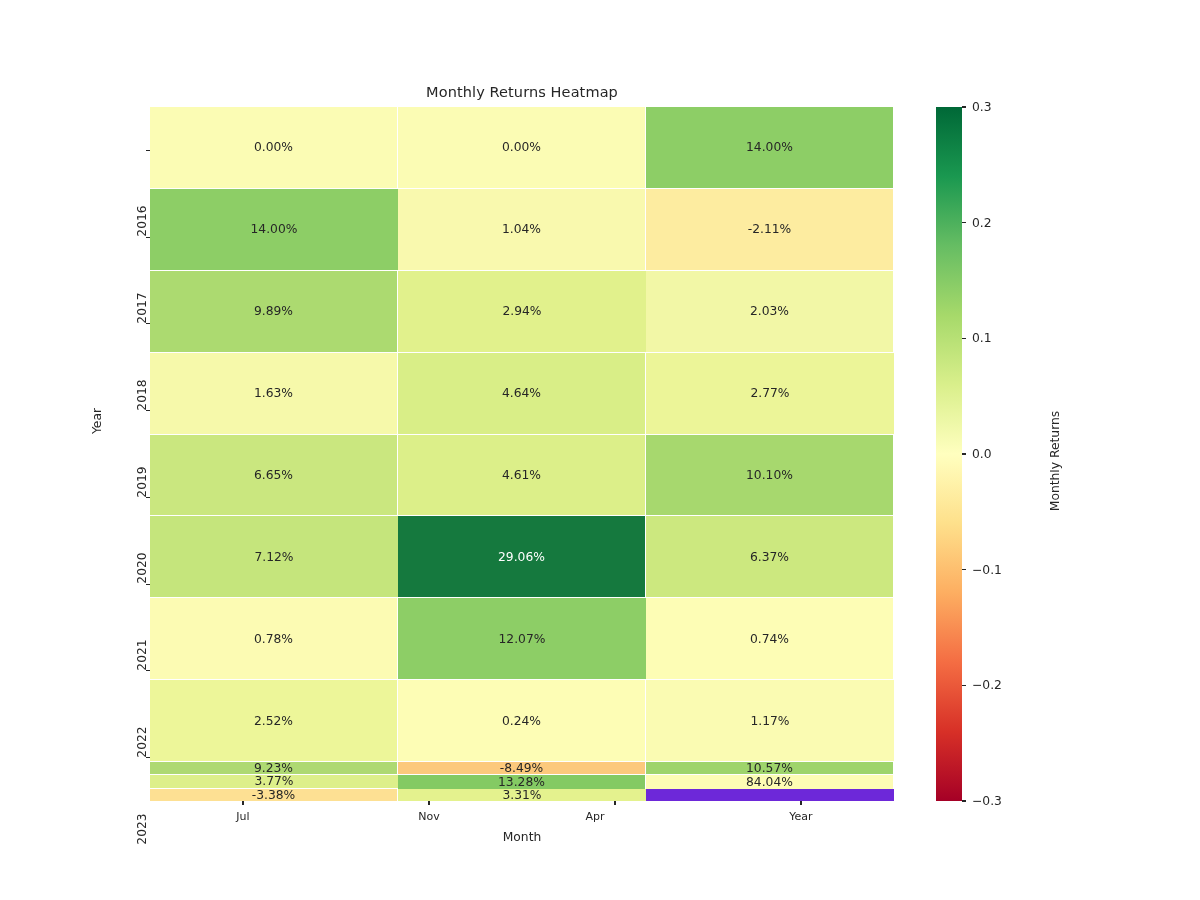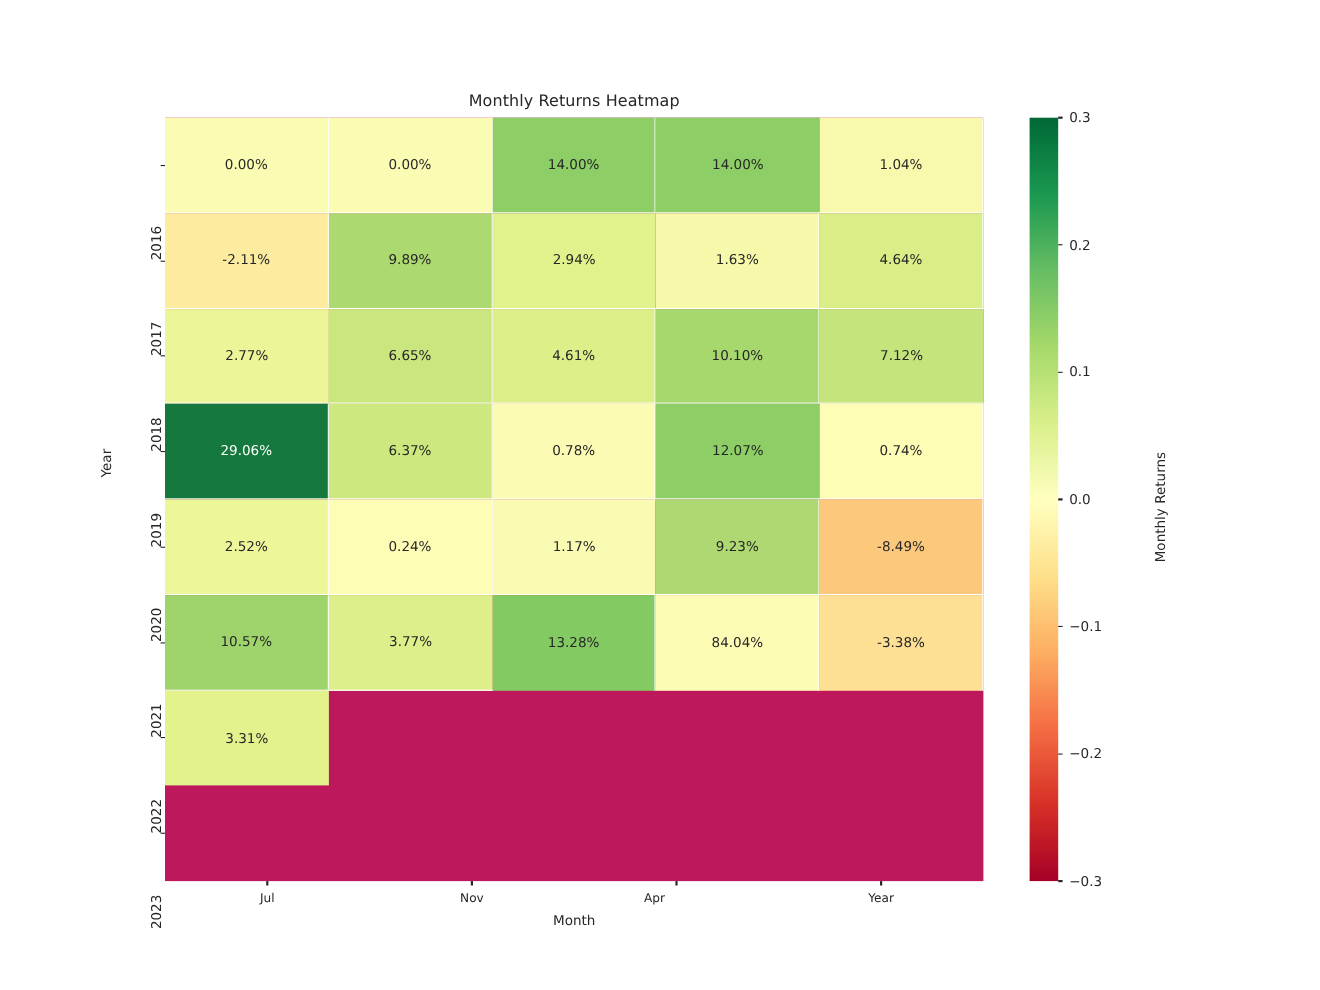--- a/index.html
+++ b/index.html
@@ -22,23 +22,23 @@
     color:#262626;
     letter-spacing:.1px;
   }
 
   
   #heatmap-grid{
     position:absolute;
     left:150px;top:107px;
     width:744px;height:694px;
     display:grid;
-    grid-template-columns:repeat(5,1fr);
+    grid-template-columns:repeat(3,1fr);
     grid-template-rows:repeat(8,1fr);
-    background:#be185d;
+    background:#6d28d9;
   }
   .hm-cell{
     position:relative;
     display:flex;align-items:center;justify-content:center;
     font-size:12.3px;
     box-sizing:border-box;
     border-right:1.1px solid #ffffff;
     border-bottom:1.1px solid #ffffff;
     line-height:1;
   }
@@ -139,20 +139,23 @@
         <span class="cell-text" style="color: rgb(38, 38, 38);">1.04%</span>
       </div>
       <div class="hm-cell" style="background: rgb(253, 236, 160);">
         <span class="cell-text" style="color: rgb(38, 38, 38);">-2.11%</span>
       </div>
       <div class="hm-cell" style="background: rgb(172, 218, 112);">
         <span class="cell-text" style="color: rgb(38, 38, 38);">9.89%</span>
       </div>
       <div class="hm-cell lastcol" style="background: rgb(225, 241, 140);">
         <span class="cell-text" style="color: rgb(38, 38, 38);">2.94%</span>
+      </div>
+      <div class="hm-cell" style="background: rgb(242, 247, 166);">
+        <span class="cell-text" style="color: rgb(38, 38, 38);">2.03%</span>
       </div>
       <div class="hm-cell" style="background: rgb(246, 249, 170);">
         <span class="cell-text" style="color: rgb(38, 38, 38);">1.63%</span>
       </div>
       <div class="hm-cell" style="background: rgb(217, 238, 135);">
         <span class="cell-text" style="color: rgb(38, 38, 38);">4.64%</span>
       </div>
       <div class="hm-cell lastcol" style="background: rgb(236, 245, 152);">
         <span class="cell-text" style="color: rgb(38, 38, 38);">2.77%</span>
       </div>

